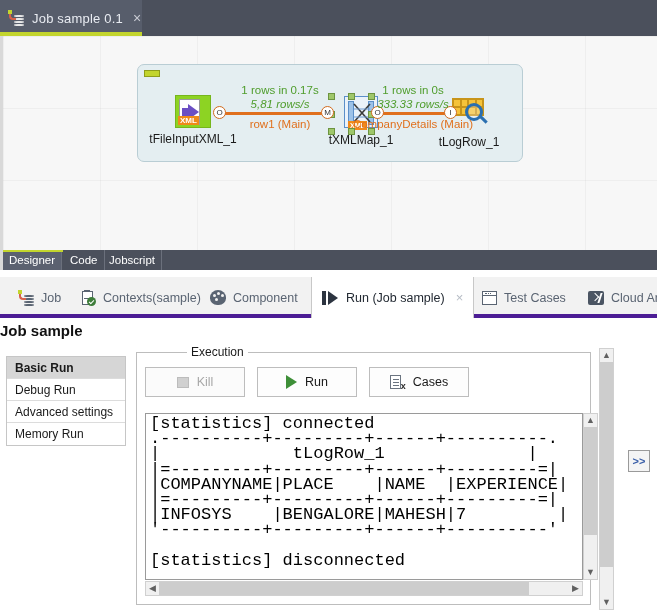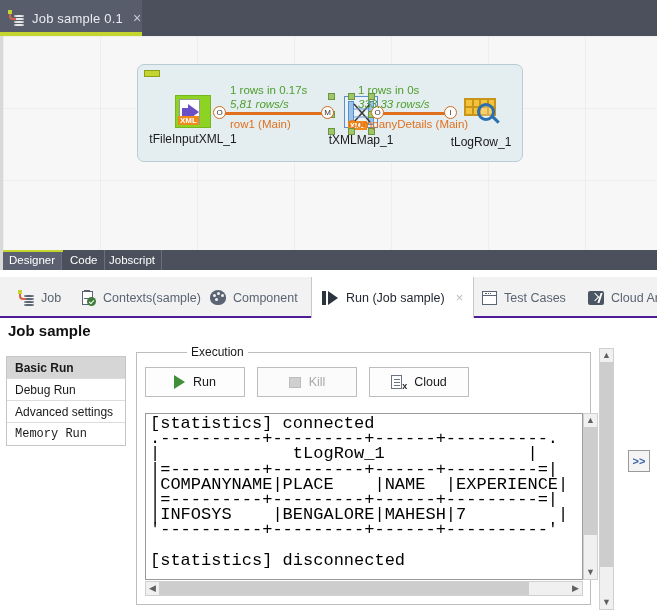--- a/index.html
+++ b/index.html
@@ -151,21 +151,21 @@
 
   .port {
     position: absolute; width: 13px; height: 13px; border-radius: 50%;
     background: #fff; border: 1px solid #d06a1e; font-size: 8px;
     line-height: 11px; color: #333; text-align: center;
     font-family: "Liberation Sans", sans-serif;
   }
   .link-line {
     position: absolute; height: 3px; background: #e0701d;
   }
-  .link-text { position: absolute; white-space: nowrap; }
+  .link-text { position: absolute; white-space: nowrap; text-align: center; }
   .link-rows { color: #4f9d2c; font-size: 11.5px; }
   .link-rate { color: #4f9d2c; font-size: 11.5px; font-style: italic; }
   .link-name { color: #e0701d; font-size: 11.5px; }
 
   
   .view-tabbar {
     position: absolute; left: 0; top: 250px; width: 657px; height: 20px;
     background: #4b505c; border-left: 3px solid #d9d9d9;
   }
   .view-tab {
@@ -175,21 +175,21 @@
   }
   .view-tab.active { background: #5b6170; }
   .view-tab-topline {
     position: absolute; left: 3px; top: 250px; width: 60px; height: 2px;
     background: #c3d52e;
   }
 
   
   .lower-tabs {
     position: absolute; left: 0; top: 277px; width: 657px; height: 41px;
-    background: #f2f2f2; border-bottom: 2px solid #4c1d95;
+    background: #f2f2f2; border-bottom: 4px solid #4c1d95;
   }
   .ltab {
     position: absolute; top: 0; height: 41px; display: flex;
     align-items: center; gap: 7px; padding: 0 10px;
     color: #5a6472; font-size: 12.5px; white-space: nowrap;
   }
   .ltab.active {
     background: #ffffff; color: #232a33;
     border-left: 1px solid #c8c8c8; border-right: 1px solid #c8c8c8;
     border-bottom: 1px solid #ffffff; height: 42px;
@@ -254,21 +254,21 @@
   }
   .ic-cloud .slash {
     position: absolute; right: 3px; top: 2px; width: 1.8px; height: 10px;
     background: #fff; transform: skewX(-18deg);
   }
 
   
   .run-title {
     position: absolute; left: 0; top: 318px; width: 657px; height: 25px;
     background: #ffffff; color: #111; font-size: 15px; font-weight: bold;
-    padding-left: 8px; line-height: 25px;
+    padding-left: 0; line-height: 25px;
   }
   .run-body {
     position: absolute; left: 0; top: 343px; width: 657px; height: 268px;
     background: #ffffff;
   }
   .side-list {
     position: absolute; left: 6px; top: 13px; width: 120px;
     border: 1px solid #c6c6c6; background: #fff;
   }
   .side-item {
@@ -411,21 +411,21 @@
       <i style="left:365px; top:57px;"></i>
       <i style="left:325px; top:75px;"></i>
       <i style="left:365px; top:75px;"></i>
       <i style="left:325px; top:92px;"></i>
       <i style="left:345px; top:92px;"></i>
       <i style="left:365px; top:92px;"></i>
     </div>
     <div class="port" style="left:318px; top:70px;">M</div>
     <div class="port" style="left:368px; top:70px;">O</div>
 
-    <div class="node" style="left:448px; top:62px; width:60px;text-align:center;">
+    <div class="node" style="left:436px; top:62px; width:60px;text-align:center;">
       <div class="ic-logrow">
         <span class="grid">
             <div></div>
             <div></div>
             <div></div>
             <div></div>
             <div></div>
             <div></div>
             <div></div>
             <div></div>
@@ -509,45 +509,45 @@
   </div>
 
   <div class="run-title">Job sample</div>
 
   <div class="run-body">
 
     <div class="side-list">
       <div class="side-item active">Basic Run</div>
       <div class="side-item">Debug Run</div>
       <div class="side-item">Advanced settings</div>
-      <div class="side-item" style="border-bottom:none;font-family:Liberation Mono, monospace;">Memory Run</div>
+      <div class="side-item" style="border-bottom:none;">Memory Run</div>
     </div>
 
     <div class="exec-group">
       <span class="exec-legend">Execution</span>
 
       <div class="btnrow">
+        <div class="ebtn disabled">
+          <span class="ic-kill"></span>
+          <span>Kill</span>
+        </div>
         <div class="ebtn">
           <span class="ic-play"></span>
           <span>Run</span>
-        </div>
-        <div class="ebtn disabled">
-          <span class="ic-kill"></span>
-          <span>Kill</span>
         </div>
         <div class="ebtn">
           <span class="ic-clear">
             <span class="pg">
                 <i></i>
                 <i></i>
                 <i></i>
               </span>
               <span class="x">x</span>
           </span>
-          <span>Cloud</span>
+          <span>Cases</span>
         </div>
       </div>
 
       <div class="console">
         <div class="console-text"><span>[statistics] connected
 .----------+---------+------+----------.
 |             tLogRow_1              |
 |=---------+---------+------+---------=|
 |COMPANYNAME|PLACE    |NAME  |EXPERIENCE|
 |=---------+---------+------+---------=|

